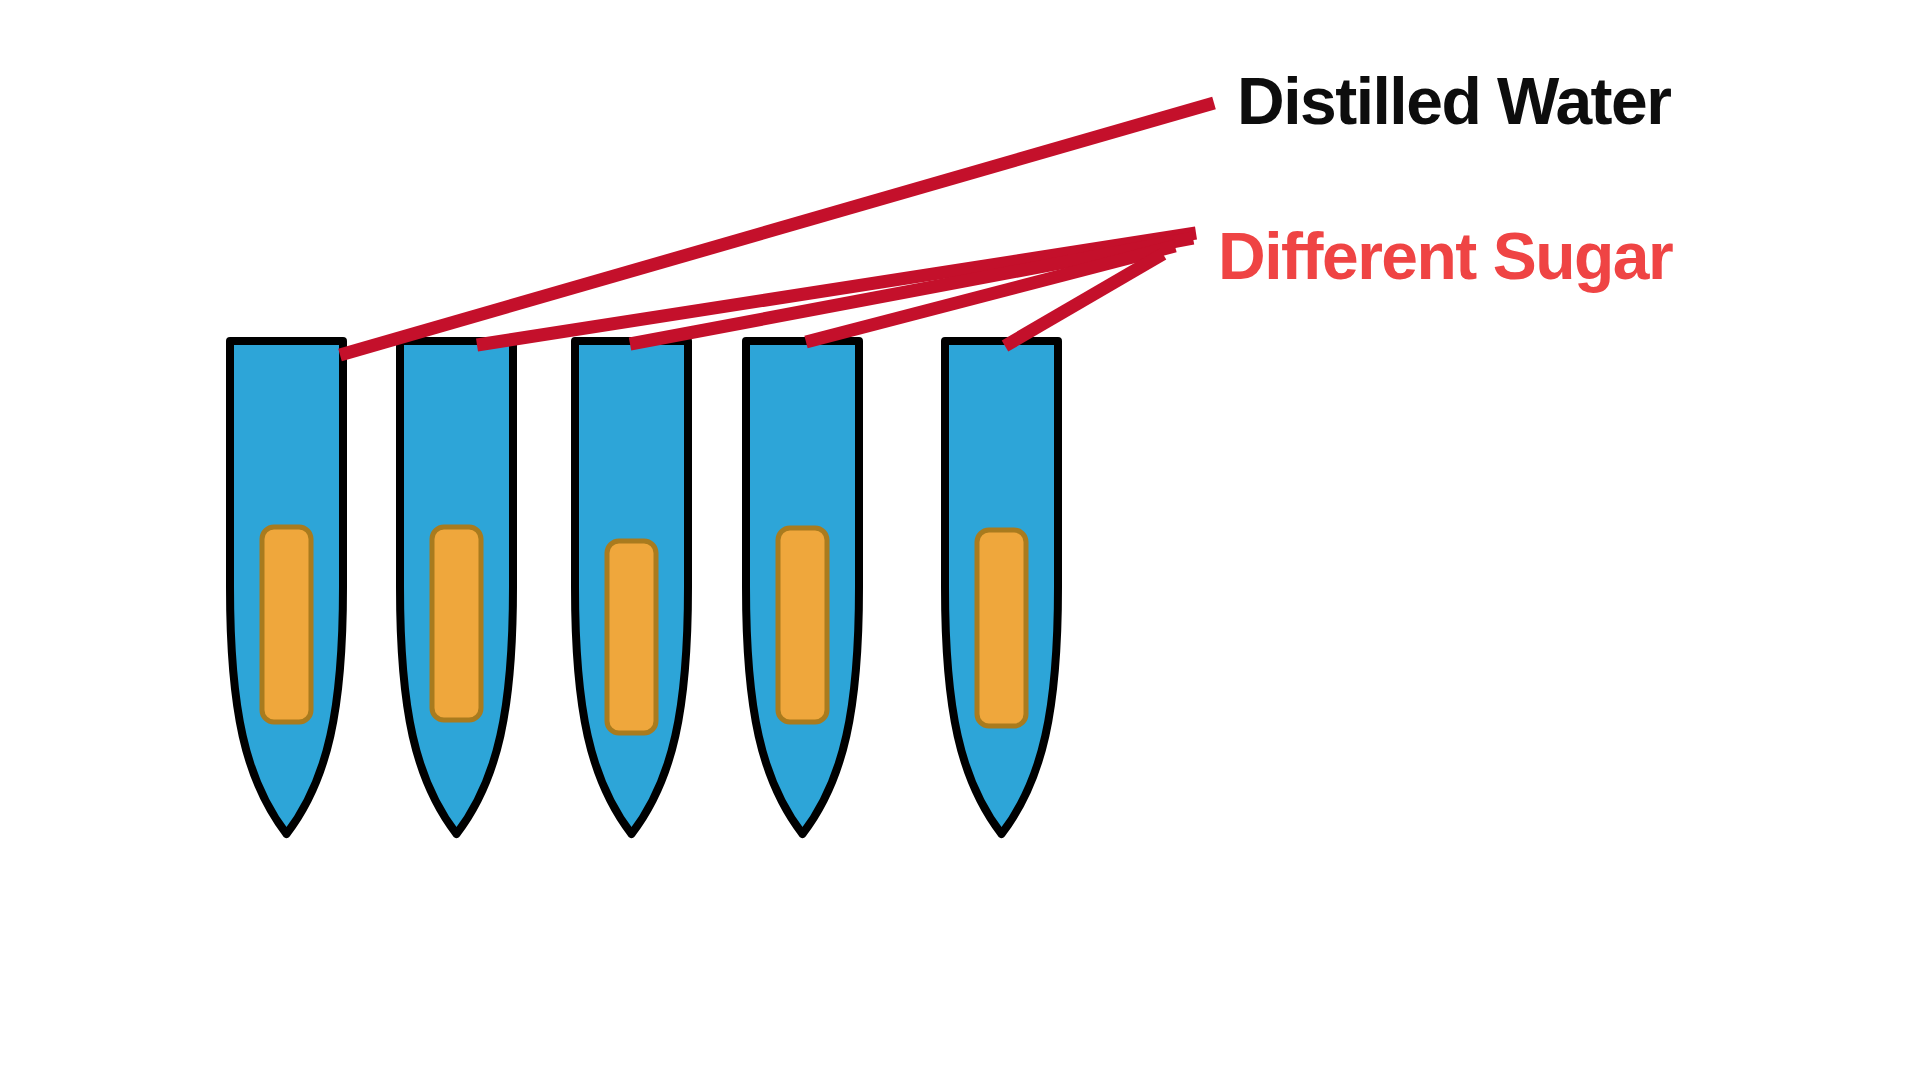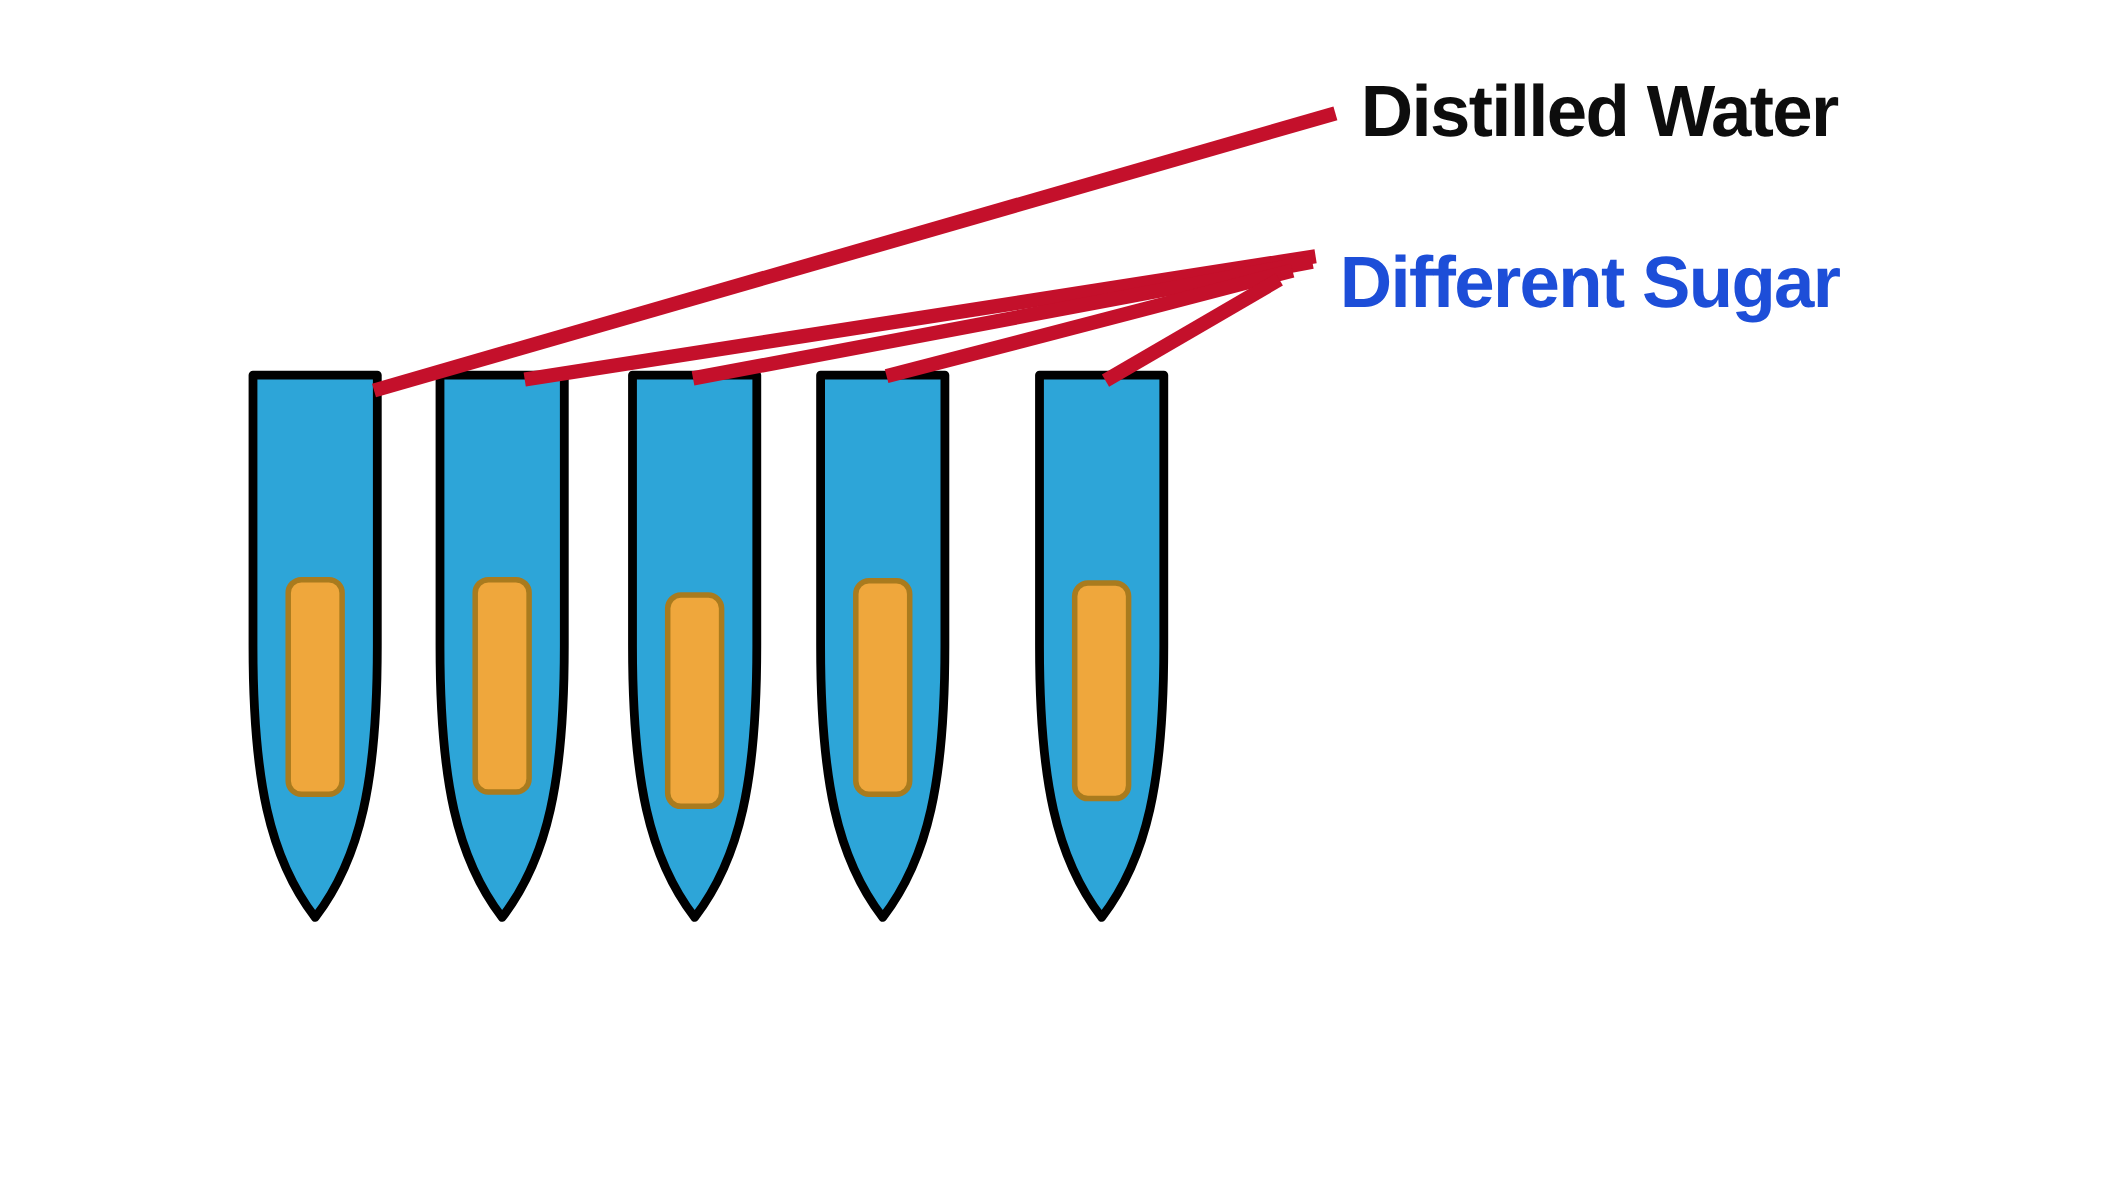--- a/index.html
+++ b/index.html
@@ -67,17 +67,17 @@
         <line x1="340" y1="355" x2="1214" y2="103" stroke="#C4102B" stroke-width="13" stroke-linecap="butt"></line>
         <line x1="477" y1="345" x2="1196" y2="233" stroke="#C4102B" stroke-width="13" stroke-linecap="butt"></line>
         <line x1="630" y1="344" x2="1193" y2="238" stroke="#C4102B" stroke-width="13" stroke-linecap="butt"></line>
         <line x1="806" y1="342" x2="1175" y2="246" stroke="#C4102B" stroke-width="13" stroke-linecap="butt"></line>
         <line x1="1005" y1="346" x2="1163" y2="254" stroke="#C4102B" stroke-width="13" stroke-linecap="butt"></line>
       </g>
   </svg>
 
   <div class="label label-distilled" style="color: rgb(13, 13, 13);">Distilled Water</div>
 
-  <div class="label label-sugar" style="color: #1d4ed8;">
+  <div class="label label-sugar" style="color: #ef4444;">
     <div>Different Sugar</div>
   </div>
 
 </div>
 
 </body></html>

